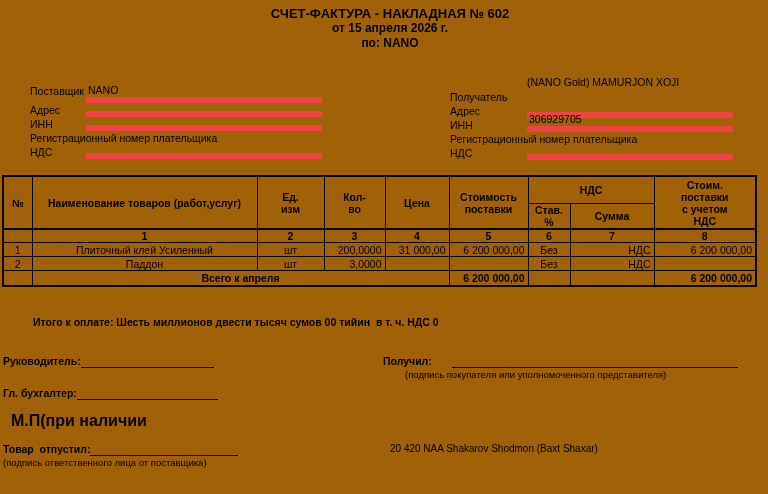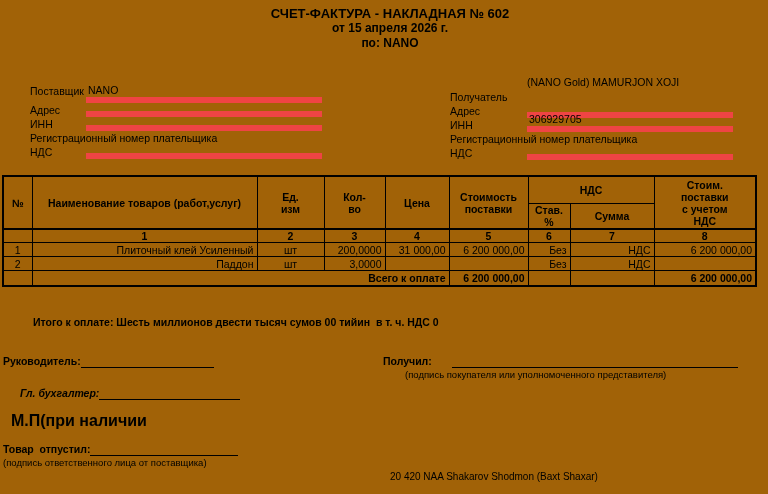--- a/index.html
+++ b/index.html
@@ -51,35 +51,35 @@
     white-space:nowrap;
   }
   table.items th { font-weight:bold; text-align:center; white-space:pre-line; }
   tr.hdr-top th { height:27px; }
   tr.hdr-sub th { height:26px; }
   tr.nums td { height:13px; text-align:center; font-weight:bold; border-top:2px solid #000; }
   tr.item td { height:14px; }
   tr.total td { height:15px; font-weight:bold; }
   .ac { text-align:center; }
   .ar { text-align:right; }
-  .al { text-align:right; }
+  .al { text-align:center; }
 
   
   .totals-line { position:absolute; left:33px; top:316px; font-size:10.5px; font-weight:bold; white-space:pre; }
 
   
   .sig { position:absolute; font-size:10.5px; display:flex; align-items:flex-end; }
   .sig-label { font-weight:bold; white-space:pre; line-height:13px; }
   .sig-line { border-bottom:1px solid #000; height:13px; }
   .caption { position:absolute; font-size:9.5px; line-height:12px; white-space:nowrap; }
   .mp-line { position:absolute; left:3px; top:412px; font-size:16px; font-weight:bold;margin-left:8px; }
-  .footer-note { position:absolute; left:390px; top:443px; font-size:10px;margin-top:28px; }
+  .footer-note { position:absolute; left:390px; top:443px; font-size:10px; }
   .sig-ruk   { left:3px; top:355px; }
   .sig-ruk .sig-line { width:133px; }
-  .sig-glbuh { left:20px; top:387px;font-style:italic; }
+  .sig-glbuh { left:3px; top:387px; }
   .sig-glbuh .sig-line { width:141px; }
   .sig-tovar { left:3px; top:443px; }
   .sig-tovar .sig-line { width:148px; }
   .sig-poluchil { left:383px; top:355px; }
   .sig-poluchil .sig-gap { width:20px; }
   .sig-poluchil .sig-line { width:286px; }
 </style>
 </head>
 <body>
 
@@ -197,21 +197,21 @@
           <td class="ac">шт</td>
           <td class="ar">3,0000</td>
           <td class="ar"></td>
           <td class="ar"></td>
           <td class="al">Без</td>
           <td class="ar">НДС</td>
           <td class="ar"></td>
         </tr>
         <tr class="total">
           <td></td>
-          <td class="al" colspan="4">Всего к оплате</td>
+          <td class="al" colspan="4">Всего к апреля</td>
           <td class="ar">6 200 000,00</td>
           <td></td>
           <td></td>
           <td class="ar">6 200 000,00</td>
         </tr>
       </tbody>
     </table>
   </div>
 
   <div class="totals-line">Итого к оплате: Шесть миллионов двести тысяч сумов 00 тийин  в т. ч. НДС 0</div>

